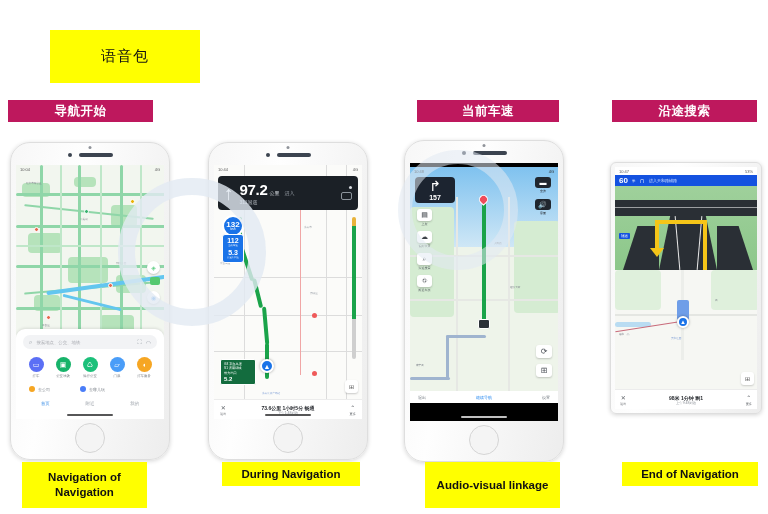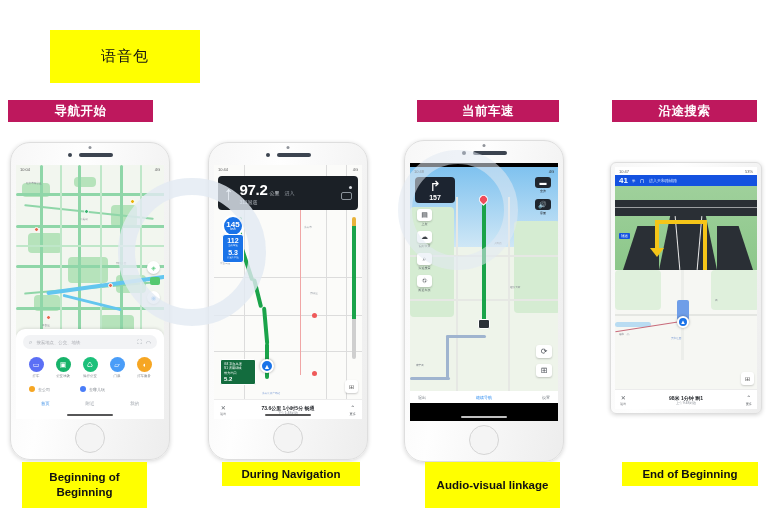--- a/index.html
+++ b/index.html
@@ -412,21 +412,21 @@
             <div class="nv-sub">311国道</div>
           </div>
           <div class="nv-right">
             <span class="nv-dot"></span>
             <span class="nv-card"></span>
           </div>
         </div>
 
         <div class="limitsign">
           <div class="lim-circ">
-            <span class="lim-n">145</span>
+            <span class="lim-n">132</span>
             <span class="lim-u">km/h</span>
           </div>
           <div class="lim-box">
             <div class="lb-n">112</div>
             <div class="lb-u">当前车速</div>
             <div class="lb-n2">5.3</div>
             <div class="lb-u">公里后到达</div>
           </div>
         </div>
 
@@ -551,21 +551,21 @@
 
   <div class="phone" style="left:610px; top:162px; width:152px; height:252px;">
     <div class="phone-body" style="border-radius:6px;">
       <div class="screen p4-screen" style="left:4px;right:4px;top:4px;bottom:4px;">
         <div class="sbar">
           <span>10:47</span>
           <span>53%</span>
         </div>
 
         <div class="p4-top">
-          <span class="p4-d">41</span>
+          <span class="p4-d">60</span>
           <span class="p4-u">米</span>
           <span class="p4-uturn">∩</span>
           <span class="p4-road">进入天和路辅路</span>
         </div>
 
         <div class="junction">
 
           <div class="asphalt" style="left:0;top:14px;width:144px;height:16px;"></div>
           <div class="lane-line" style="left:0;top:21px;width:144px;height:1px;opacity:.6;"></div>
 
@@ -620,18 +620,18 @@
             <span class="bb-t">更多</span>
           </div>
         </div>
       </div>
     </div>
   </div>
 
   <div class="wm-ring"></div>
   <div class="wm-ring2"></div>
 
-  <div class="cap k1">Beginning of Beginning</div>
+  <div class="cap k1">Navigation of Navigation</div>
   <div class="cap k3">Audio-visual linkage</div>
   <div class="cap k2">During Navigation</div>
-  <div class="cap k4">End of Beginning</div>
+  <div class="cap k4">End of Navigation</div>
 
 </div>
 
 </body></html>

